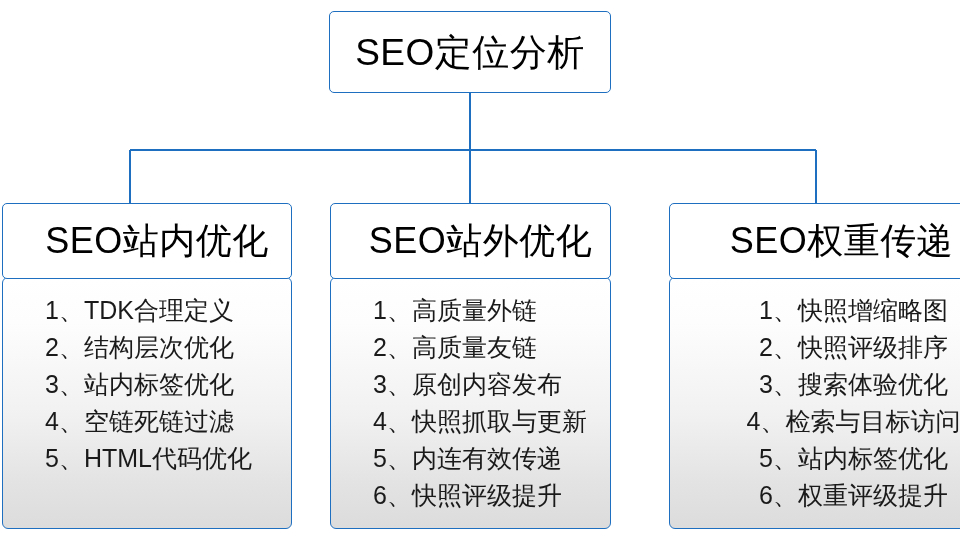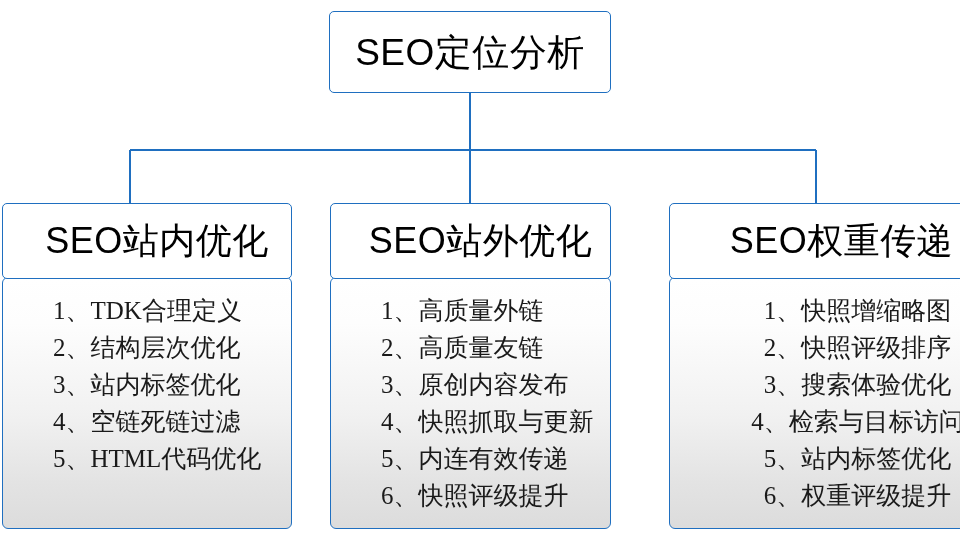--- a/index.html
+++ b/index.html
@@ -85,27 +85,26 @@
   }
 
   .col-body {
     box-sizing: border-box;
     width: 100%;
     height: 252px;
     margin-top: -1.6px;
     border: 1.6px solid #1f6fc0;
     border-radius: 6px;
     background: linear-gradient(to bottom, #ffffff 0%, #fdfdfd 18%, #f1f1f1 55%, #e3e3e3 82%, #dcdcdc 100%);
-    padding: 14px 0 10px 8px;
+    padding: 14px 0 10px 0;
     display: flex;
     flex-direction: column;
     justify-content: flex-start;
     position: relative;
     z-index: 1;
-    font-family: Liberation Serif, serif;
   }
   .item-list {
     list-style: none;
     margin: 0;
     padding: 0 0 0 42px;
   }
   .col-2 .item-list { padding-left: 44px; }
   .item {
     font-size: 25px;
     line-height: 37px;

